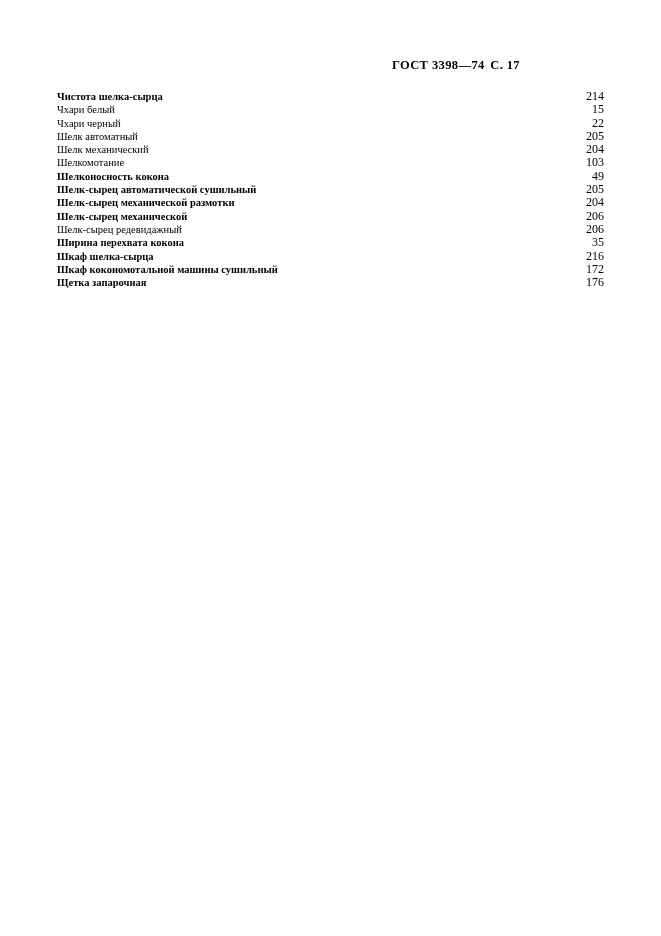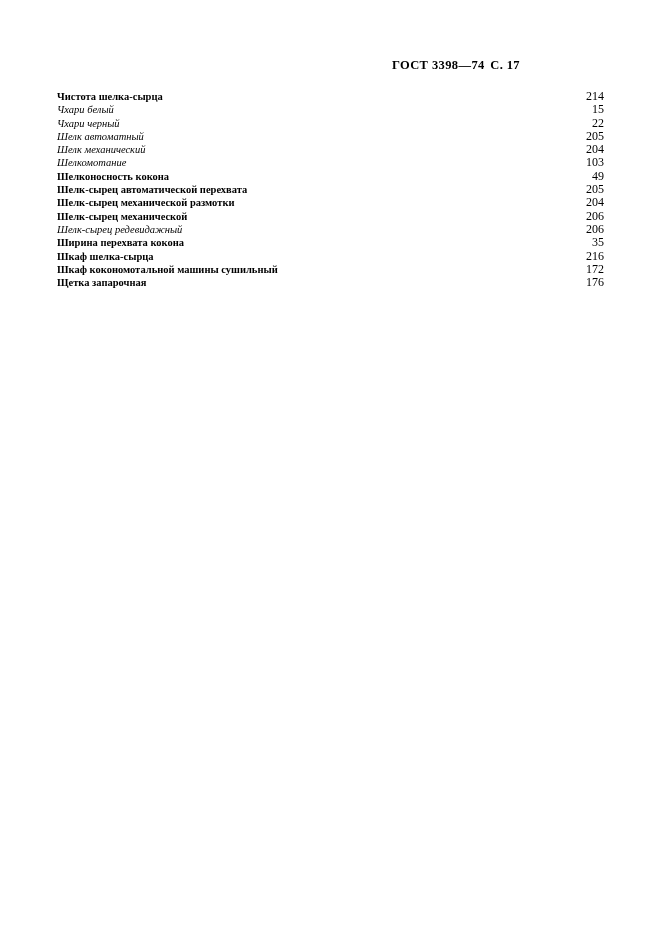--- a/index.html
+++ b/index.html
@@ -60,21 +60,20 @@
     height: 13.3px;
     white-space: nowrap;
   }
   .term {
     font-size: 10.5px;
   }
   .term.bold {
     font-weight: bold;
   }
   .term.italic {
-    font-style: italic;
     font-weight: normal;
   }
   .pg {
     font-size: 12px;
     font-weight: normal;
     font-style: normal;
     text-align: right;
     min-width: 22px;
   }
 </style>
@@ -111,21 +110,21 @@
       </div>
       <div class="index-row">
         <span class="term italic">Шелкомотание</span>
         <span class="pg">103</span>
       </div>
       <div class="index-row">
         <span class="term bold">Шелконосность кокона</span>
         <span class="pg">49</span>
       </div>
       <div class="index-row">
-        <span class="term bold">Шелк-сырец автоматической перехвата</span>
+        <span class="term bold">Шелк-сырец автоматической сушильный</span>
         <span class="pg">205</span>
       </div>
       <div class="index-row">
         <span class="term bold">Шелк-сырец механической размотки</span>
         <span class="pg">204</span>
       </div>
       <div class="index-row">
         <span class="term bold">Шелк-сырец механической</span>
         <span class="pg">206</span>
       </div>

